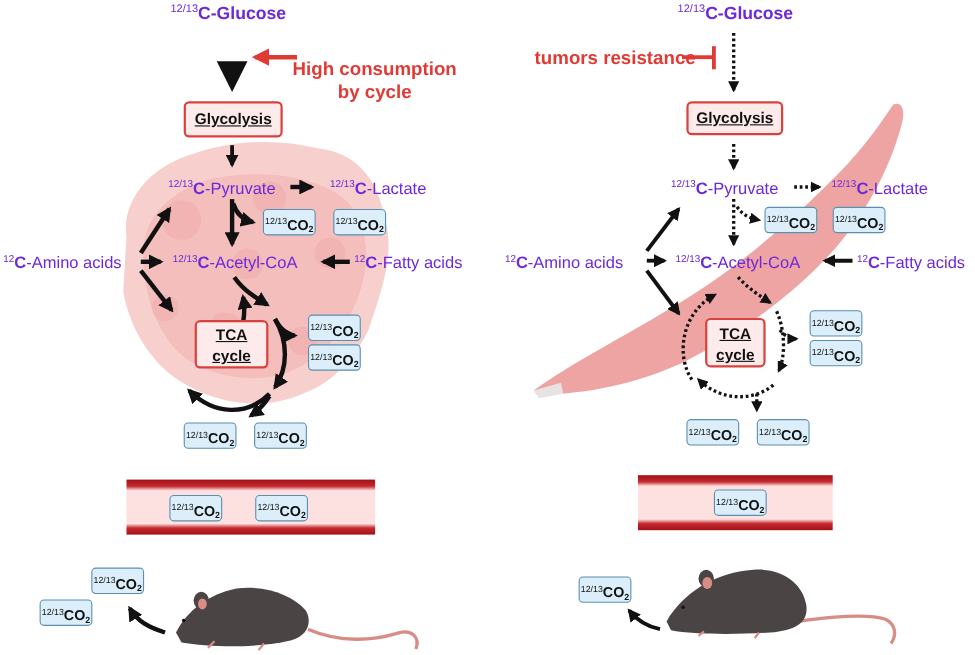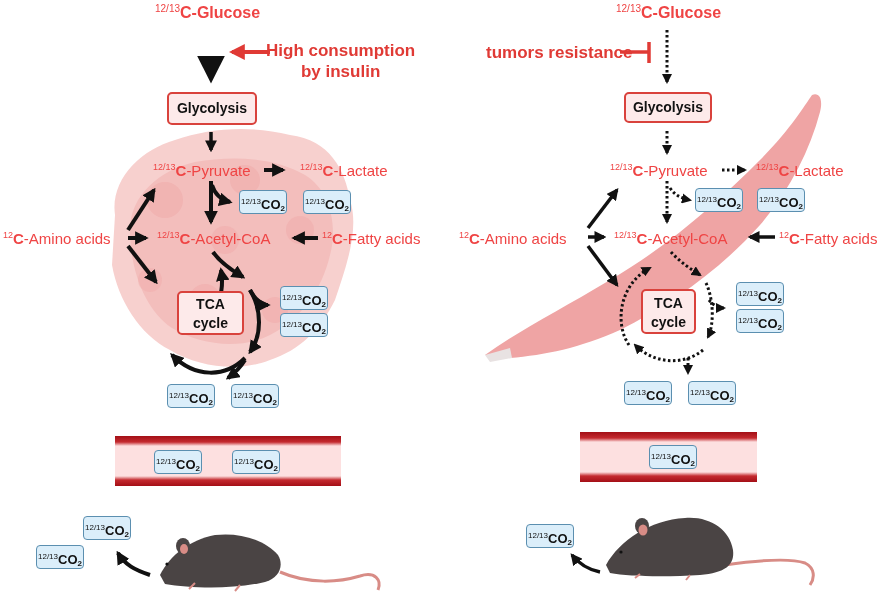--- a/index.html
+++ b/index.html
@@ -1,26 +1,26 @@
 <!DOCTYPE html>
 <html><head>
 <meta charset="utf-8">
 <style>
   html, body { margin: 0; padding: 0; background: #ffffff; }
   body { width: 886px; height: 595px; position: relative; overflow: hidden;
          font-family: "Liberation Sans", sans-serif; color: #111; }
   svg.bg { position: absolute; left: 0; top: 0; }
-  .lbl { position: absolute; font-size: 15px; white-space: nowrap; color: #ef4444; line-height: 1; }
+  .lbl { position: absolute; font-size: 15px; white-space: nowrap; color: #6d28d9; line-height: 1; }
   .lbl b { font-weight: bold; }
   .lbl sup { font-size: 9px; vertical-align: 6px; font-weight: normal; }
   .glucose { font-size: 16px; font-weight: bold; }
   .glucose sup { font-weight: normal; font-size: 10px; }
   .red { color: #e03a35; font-weight: bold; font-size: 17px; text-align: center; line-height: 21px; position: absolute; white-space: nowrap; }
   .rbox { position: absolute; border: 2px solid #d9423c; border-radius: 5px; background: #fdeaea;
-          font-weight: bold; font-size: 14px; text-align: center; color: #111; box-sizing: border-box; }
+          font-weight: bold; font-size: 14px; text-align: center; color: #111; box-sizing: border-box; text-decoration: underline; }
   .co2 { position: absolute; width: 48px; height: 24px; box-sizing: border-box;
          border: 1.5px solid #5b8fb0; border-radius: 4px; background: #dbeefa;
          font-weight: bold; font-size: 13px; text-align: center; line-height: 22px; color: #111; }
   .co2 sup { font-size: 8px; font-weight: normal; vertical-align: 5px; }
   .co2 sub { font-size: 8px; vertical-align: -2px; }
 </style>
 </head>
 <body>
 
 <svg class="bg" width="886" height="595" viewBox="0 0 886 595">
@@ -126,23 +126,23 @@
     <ellipse cx="642" cy="526" rx="7" ry="8" fill="#4a4444"></ellipse>
     <ellipse cx="643" cy="530" rx="4.5" ry="5.5" fill="#d88c86"></ellipse>
     <circle cx="621" cy="552" r="1.6" fill="#111"></circle>
     <path d="M640,574 l-5,4 M690,575 l-4,5" stroke="#d88c86" stroke-width="2"></path>
   </g>
 </svg>
 
 <div class="lbl glucose" style="left:155px; top:4px;">
   <sup>12/13</sup><span>C-Glucose</span>
 </div>
-<div class="red" style="left:266px; top:40px;">
+<div class="red" style="left:266px; top:52px;">
   <div>High consumption</div>
-  <div>by insulin</div>
+  <div>by cycle</div>
 </div>
 <div class="rbox" style="left:167px; top:92px; width:90px; height:33px; line-height:29px;">Glycolysis</div>
 
 <div class="lbl" style="left:153px; top:163px;">
   <sup>12/13</sup><b>C</b><span>-Pyruvate</span>
 </div>
 <div class="lbl" style="left:300px; top:163px;">
   <sup>12/13</sup><b>C</b><span>-Lactate</span>
 </div>
 <div class="lbl" style="left:3px; top:231px;">

